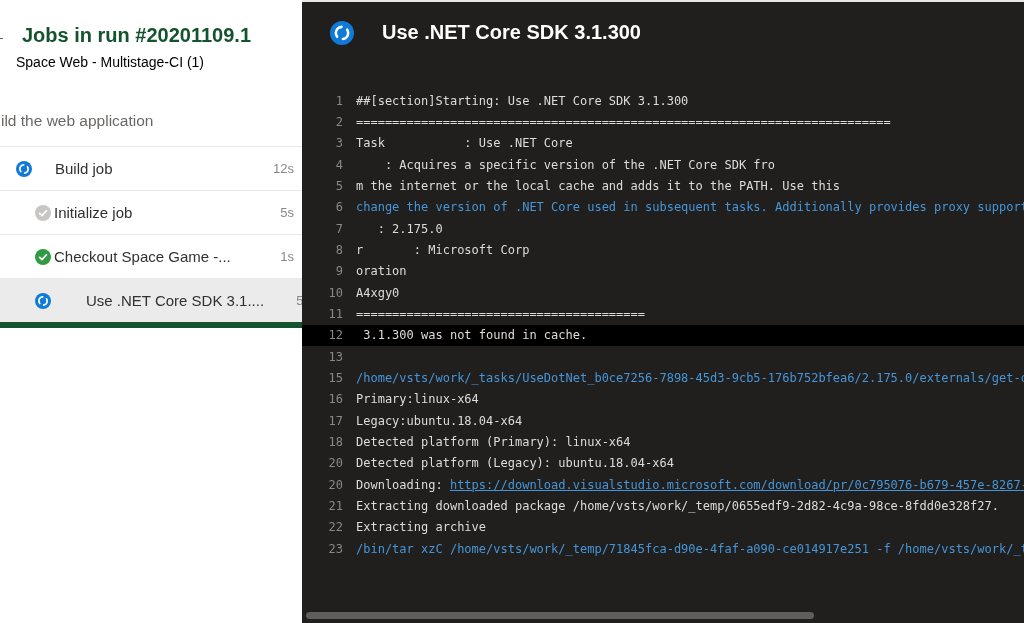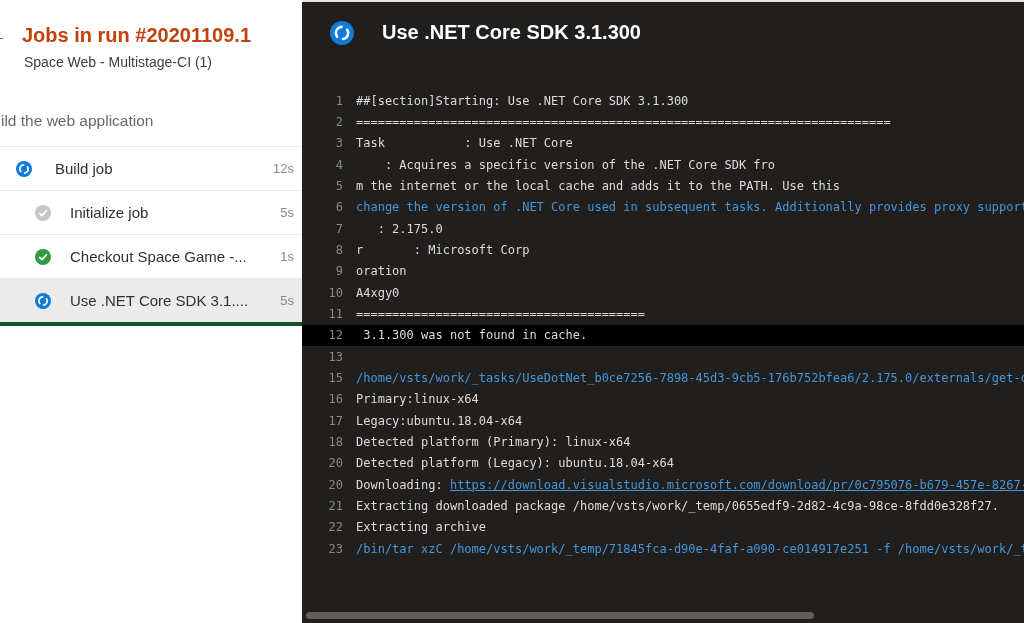--- a/index.html
+++ b/index.html
@@ -2,31 +2,31 @@
 <html><head>
 <meta charset="utf-8">
 <style>
   html,body{margin:0;padding:0;width:1024px;height:623px;overflow:hidden;
     font-family:"Liberation Sans",sans-serif;background:#ffffff;}
   .stage{position:relative;width:1024px;height:623px;}
 
   
   .sidebar{position:absolute;left:0;top:0;width:302px;height:623px;background:#ffffff;overflow:hidden;}
   .back-btn{position:absolute;left:-13px;top:24px;font-size:20px;color:#323130;cursor:pointer;}
-  .sb-title{position:absolute;left:22px;top:24px;font-size:20px;font-weight:700;color:#c2410c;white-space:nowrap;}
-  .sb-subtitle{position:absolute;left:24px;top:54px;font-size:14px;color:#404040;white-space:nowrap;}
+  .sb-title{position:absolute;left:22px;top:24px;font-size:20px;font-weight:700;color:#14532d;white-space:nowrap;}
+  .sb-subtitle{position:absolute;left:16px;top:54px;font-size:14px;color:#000000;white-space:nowrap;}
   .sb-stage{position:absolute;left:-18px;top:112px;font-size:15.5px;color:#6a6866;white-space:nowrap;}
-  .jobs{position:absolute;left:0;top:146px;width:302px;border-bottom:4px solid #14532d;}
+  .jobs{position:absolute;left:0;top:146px;width:302px;border-bottom:6px solid #14532d;}
   .job-row{position:relative;height:43px;display:flex;align-items:center;border-top:1px solid #eceae8;background:#ffffff;cursor:pointer;}
-  .job-row.selected{background:#ebebeb;}
+  .job-row.selected{background:#ebebeb;gap:32px;}
   .job-icon{width:16px;height:16px;margin-left:16px;flex:0 0 16px;display:inline-block;}
   .job-row.child .job-icon{margin-left:35px;}
   .job-icon svg{display:block;width:16px;height:16px;}
   .job-label{margin-left:23px;font-size:15px;color:#323130;white-space:nowrap;}
-  .job-row.child .job-label{margin-left:19px;}
+  .job-row.child .job-label{margin-left:3px;}
   .job-duration{margin-left:auto;margin-right:8px;font-size:13px;color:#8a8886;}
 
   
   .log-panel{position:absolute;left:302px;top:0;width:722px;height:623px;background:#201f1e;border-top:2px solid #e8e6e4;box-sizing:border-box;overflow:hidden;padding-left:20px;}
   .log-header{position:absolute;left:0;top:0;width:100%;height:64px;}
   .log-status-icon{position:absolute;left:28px;top:19px;width:24px;height:24px;}
   .log-status-icon svg{display:block;width:24px;height:24px;}
   .log-title{position:absolute;left:80px;top:19px;font-size:20px;font-weight:600;color:#ffffff;white-space:nowrap;}
   .log-lines{position:absolute;left:0;top:88px;width:722px;}
   .log-line{display:flex;height:21.33px;align-items:center;white-space:pre;}

